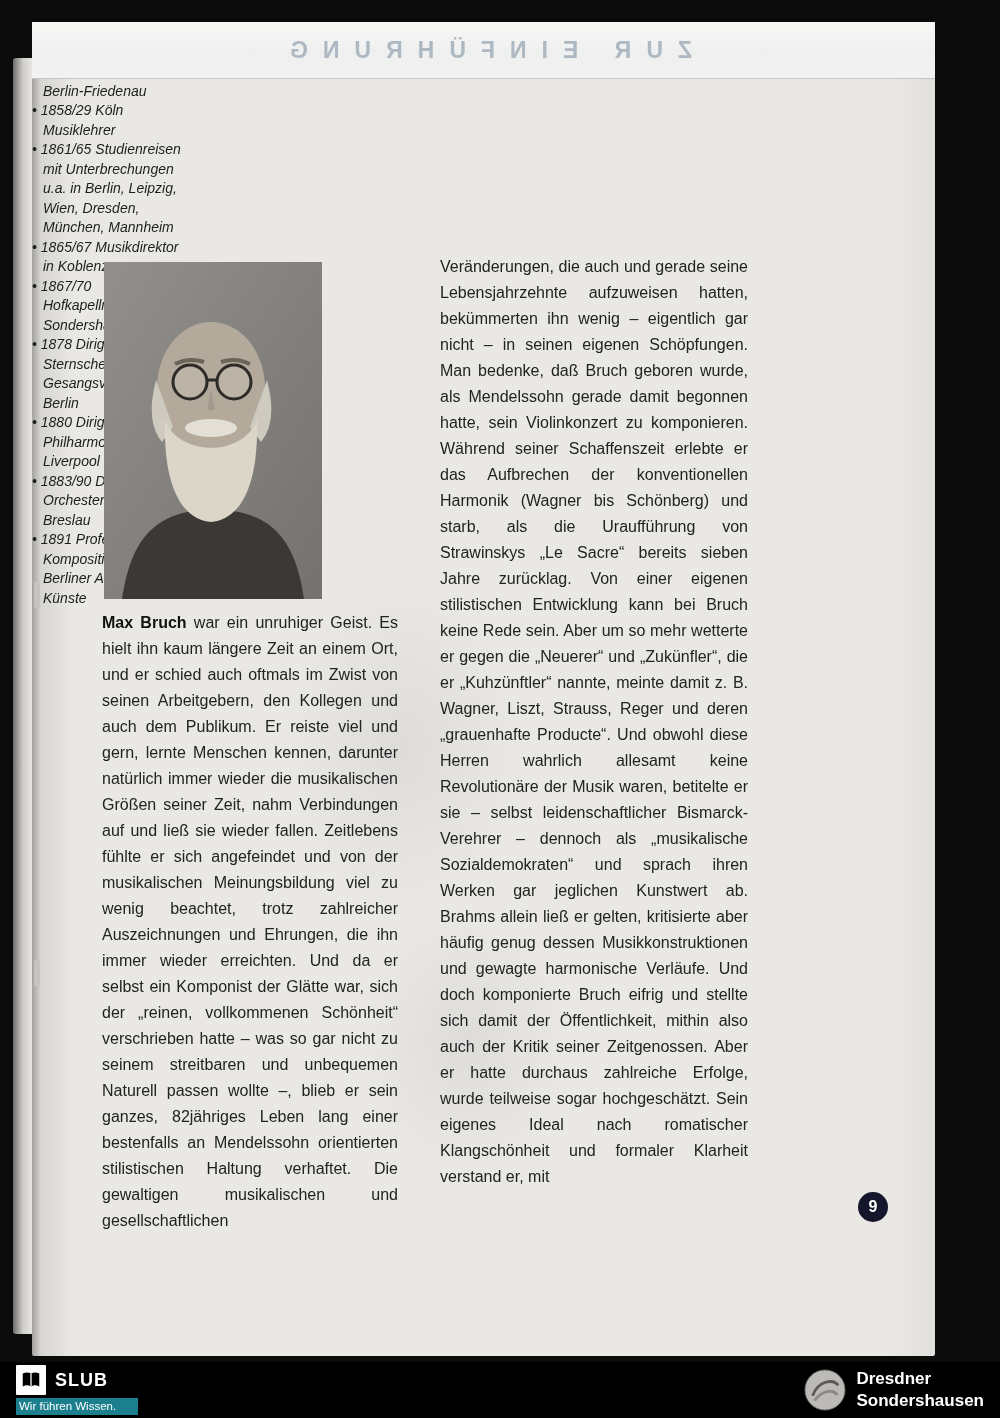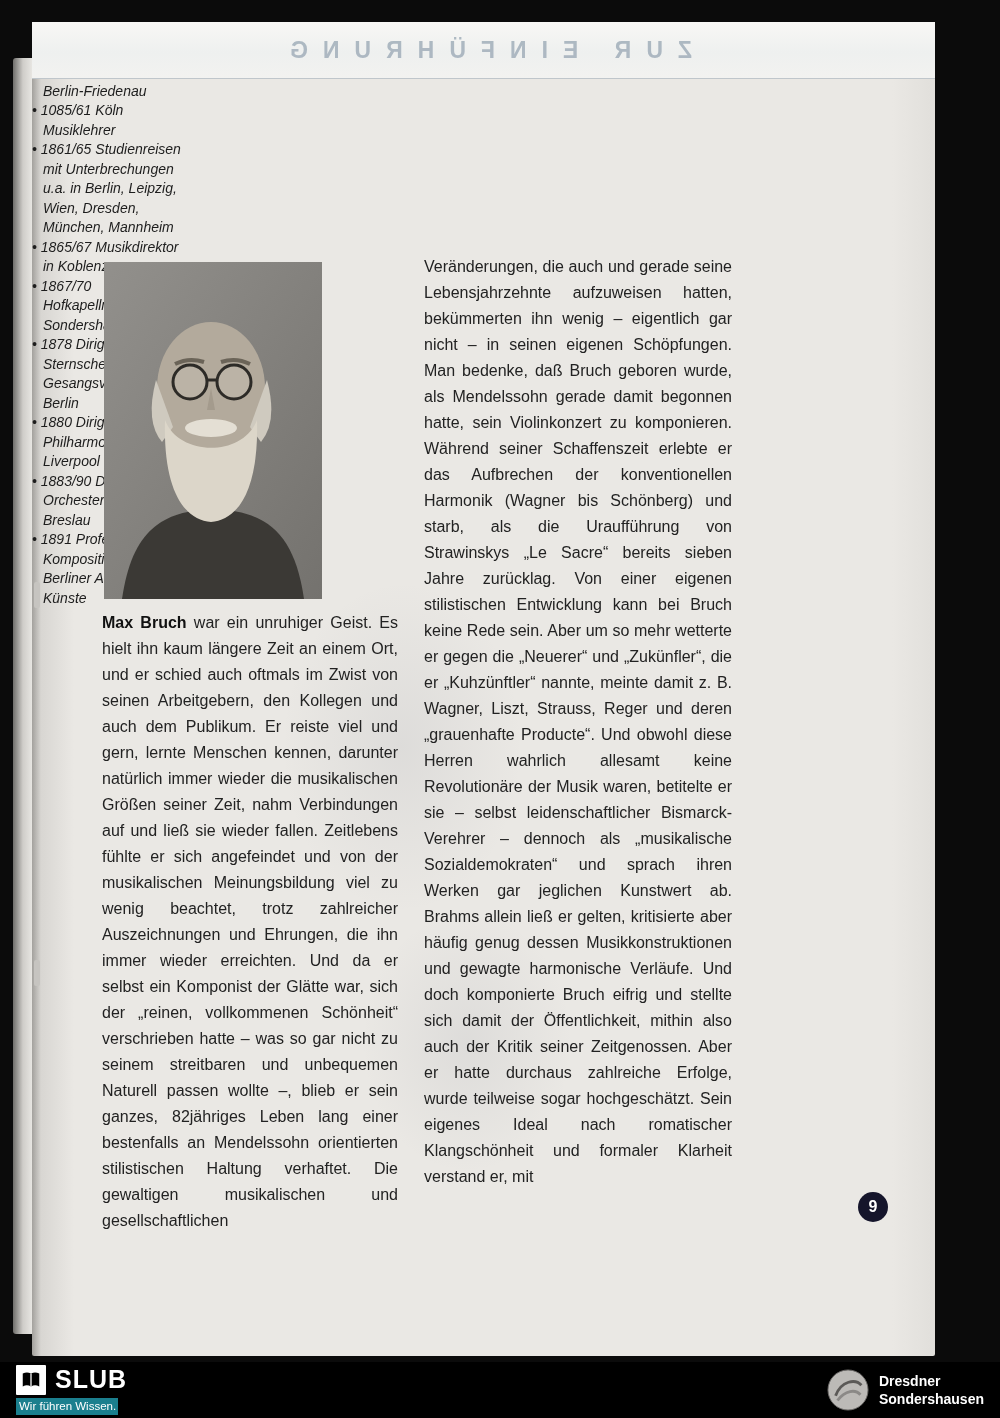--- a/index.html
+++ b/index.html
@@ -42,21 +42,21 @@
 
   
   .photo{
     position:absolute;left:72px;top:240px;width:218px;height:337px;
     overflow:hidden;
   }
   .photo svg{display:block;width:100%;height:100%;}
   .col{position:absolute;color:#222;}
   .col p{margin:0;font-size:16px;line-height:26px;text-align:justify;}
   .col-left{left:70px;top:588px;width:296px;}
-  .col-mid{left:392px;top:232px;width:308px;}
+  .col-mid{left:408px;top:232px;width:308px;}
   .lead-name{font-weight:bold;color:#111;}
 
   .col-side{left:716px;top:236px;width:160px;font-style:italic;color:#1d1d1d;}
   .bio-title{font-size:14px;line-height:19.5px;margin:0 0 1px 0;font-weight:normal;}
   .bio-list{list-style:none;margin:0;padding:0;font-size:14px;line-height:19.5px;}
   .bio-list li{padding-left:11px;text-indent:-11px;margin:0;}
   .bio-list li::before{content:"• ";}
 
   .page-badge{
     position:absolute;left:826px;top:1170px;width:30px;height:30px;border-radius:50%;
@@ -67,29 +67,29 @@
   
   .footer{
     position:absolute;left:0;top:1362px;width:1000px;height:56px;background:#000;
     display:flex;align-items:center;justify-content:space-between;
     padding:0 16px;box-sizing:border-box;
   }
   .slub-block{display:flex;flex-direction:column;justify-content:center;cursor:pointer;}
   .slub-row{display:flex;align-items:center;gap:9px;}
   .slub-icon{width:30px;height:30px;background:#fff;display:flex;align-items:center;justify-content:center;border-radius:1px;}
   .slub-icon svg{width:22px;height:22px;}
-  .slub-wordmark{color:#fff;font-size:25px;font-weight:bold;letter-spacing:1px;line-height:1;}
+  .slub-wordmark{color:#fff;font-size:18px;font-weight:bold;letter-spacing:1px;line-height:1;}
   .slub-tagline{
     margin-top:3px;margin-left:0;display:inline-block;align-self:flex-start;
     background:#1b7f8e;color:#fff;font-size:11.5px;line-height:1;
-    padding:3px 2px 3px 3px;
+    padding:3px 22px 3px 3px;
   }
   .partner-block{display:flex;align-items:center;gap:10px;cursor:pointer;}
   .partner-emblem{width:42px;height:42px;}
-  .partner-text{color:#fff;font-size:14px;font-weight:bold;line-height:1.3;}
+  .partner-text{color:#fff;font-size:17px;font-weight:bold;line-height:1.3;}
 </style>
 </head>
 <body>
 
 <div class="page-stack"></div>
 
 <div class="page">
   <div class="page-head">
     <span class="showthrough-title">ZUR EINFÜHRUNG</span>
   </div>
@@ -128,21 +128,21 @@
   </div>
 
   <div class="col col-mid">
     <p>Veränderungen, die auch und gerade seine Lebensjahrzehnte aufzuweisen hatten, bekümmerten ihn wenig – eigentlich gar nicht – in seinen eigenen Schöpfungen. Man bedenke, daß Bruch geboren wurde, als Mendelssohn gerade damit begonnen hatte, sein Violinkonzert zu komponieren. Während seiner Schaffenszeit erlebte er das Aufbrechen der konventionellen Harmonik (Wagner bis Schönberg) und starb, als die Uraufführung von Strawinskys „Le Sacre“ bereits sieben Jahre zurücklag. Von einer eigenen stilistischen Entwicklung kann bei Bruch keine Rede sein. Aber um so mehr wetterte er gegen die „Neuerer“ und „Zukünfler“, die er „Kuhzünftler“ nannte, meinte damit z. B. Wagner, Liszt, Strauss, Reger und deren „grauenhafte Producte“. Und obwohl diese Herren wahrlich allesamt keine Revolutionäre der Musik waren, betitelte er sie – selbst leidenschaftlicher Bismarck-Verehrer – dennoch als „musikalische Sozialdemokraten“ und sprach ihren Werken gar jeglichen Kunstwert ab. Brahms allein ließ er gelten, kritisierte aber häufig genug dessen Musikkonstruktionen und gewagte harmonische Verläufe. Und doch komponierte Bruch eifrig und stellte sich damit der Öffentlichkeit, mithin also auch der Kritik seiner Zeitgenossen. Aber er hatte durchaus zahlreiche Erfolge, wurde teilweise sogar hochgeschätzt. Sein eigenes Ideal nach romatischer Klangschönheit und formaler Klarheit verstand er, mit</p>
   </div>
 
   <div class="col-side">
     <div class="bio-title">Biographisches:</div>
     <ul class="bio-list">
         <li>geb. 6.1.1838 in Köln, gest. 2.10.1920 in Berlin-Friedenau</li>
-        <li>1085/61 Köln Musiklehrer</li>
+        <li>1858/29 Köln Musiklehrer</li>
         <li>1861/65 Studienreisen mit Unterbrechungen u.a. in Berlin, Leipzig, Wien, Dresden, München, Mannheim</li>
         <li>1865/67 Musikdirektor in Koblenz</li>
         <li>1867/70 Hofkapellmeister in Sondershausen</li>
         <li>1878 Dirigent des Sternschen Gesangsvereins in Berlin</li>
         <li>1880 Dirigent der Philharmonic Society in Liverpool</li>
         <li>1883/90 Direktor des Orchestervereins in Breslau</li>
         <li>1891 Professur für Komposition an der Berliner Akademie der Künste</li>
       </ul>
   </div>
 

